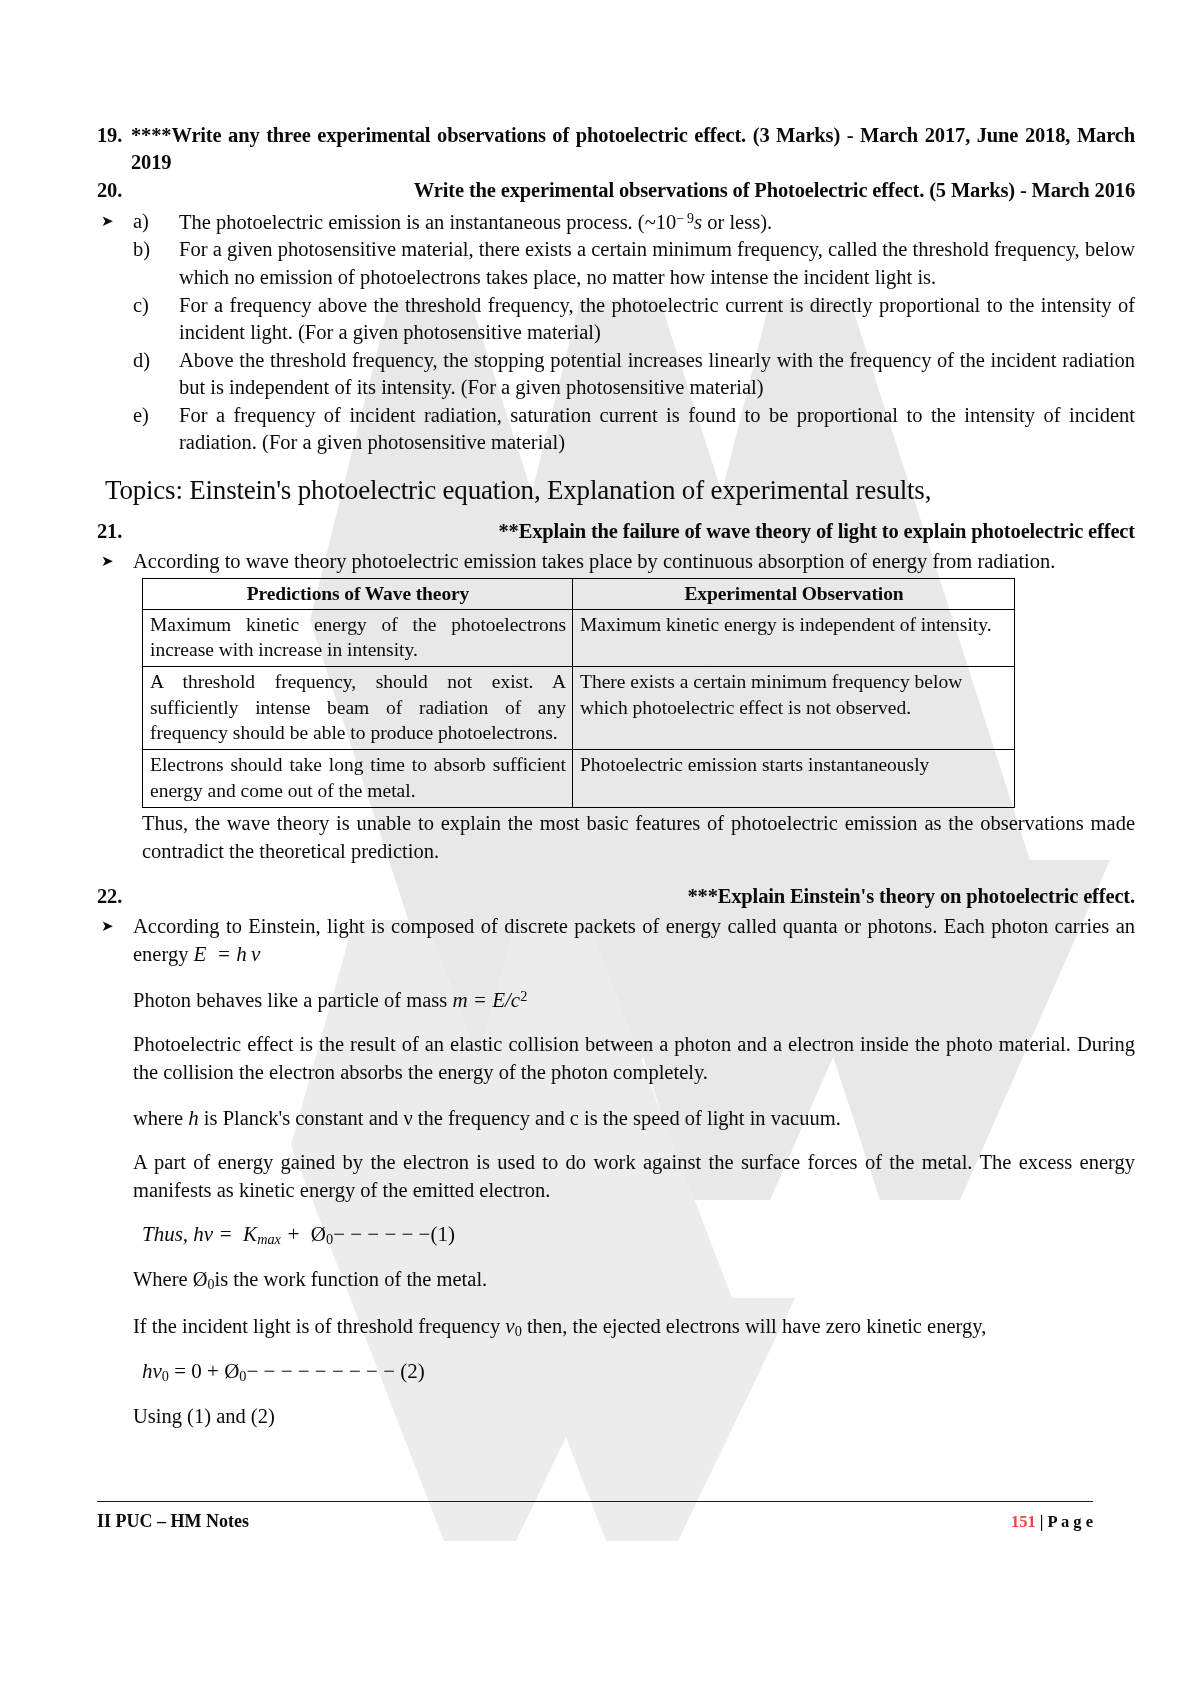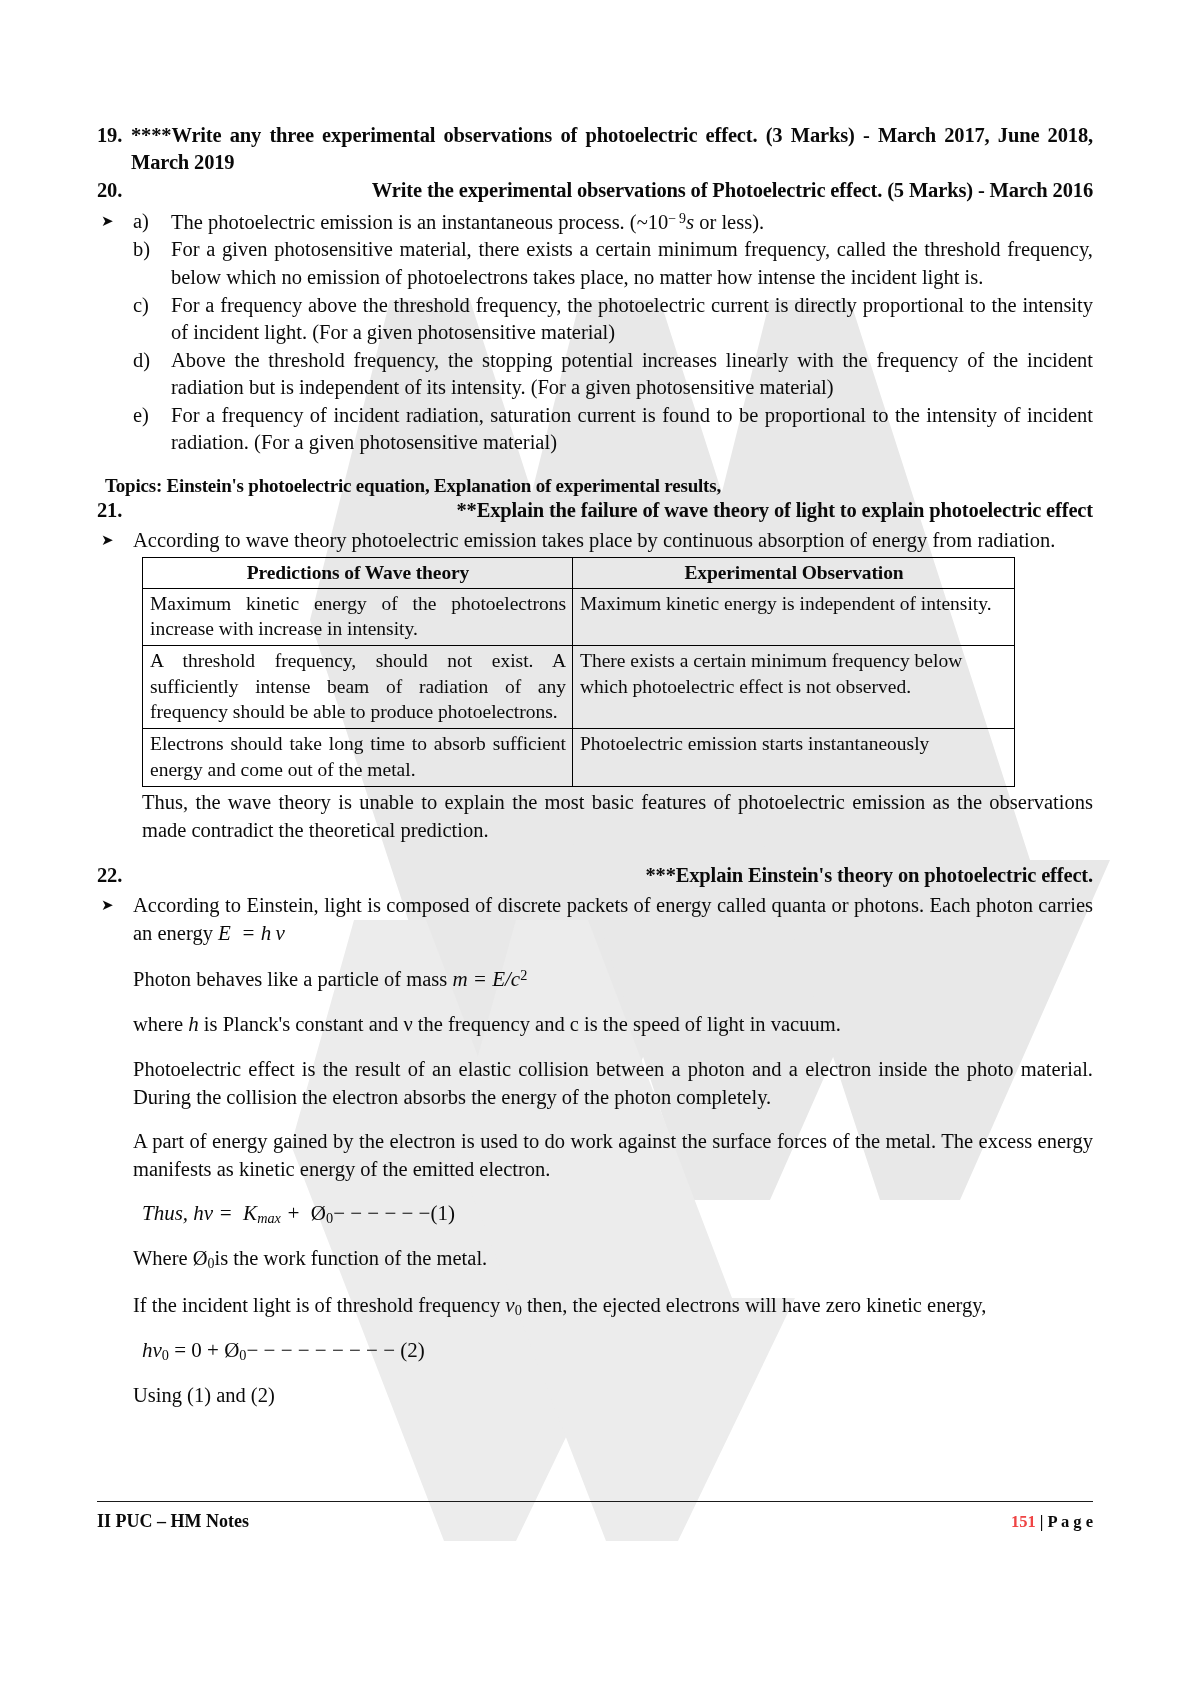--- a/index.html
+++ b/index.html
@@ -23,21 +23,21 @@
     overflow: hidden;
     pointer-events: none;
     z-index: 0;
   }
   #watermark svg { position: absolute; top: 0; left: 0; }
 
   
   #page {
     position: relative;
     z-index: 2;
-    padding: 122px 97px 0 97px;
+    padding: 122px 55px 0 97px;
     box-sizing: border-box;
     height: 1214px;
   }
 
   
   .q {
     display: flex;
     align-items: flex-start;
     font-weight: bold;
     font-size: 20.5px;
@@ -76,27 +76,28 @@
     box-sizing: border-box;
   }
   .listrow .lbl {
     width: 38px;
     flex: 0 0 38px;
   }
   .listrow .body {
     flex: 1 1 auto;
     text-align: justify;
     text-justify: inter-word;
+    margin-left: 8px;
   }
 
   .topics {
-    font-weight: bold;
-    font-size: 19px;
+    font-weight: normal;
+    font-size: 27px;
     font-stretch: condensed;
-    margin: 18px 0 0 8px;
+    margin: 18px 0 12px 8px;
     letter-spacing: -0.2px;
   }
 
   .para {
     display: flex;
     align-items: flex-start;
     font-size: 20.5px;
     line-height: 1.345;
   }
   .para .bullet {
@@ -293,25 +294,25 @@
 
   <div class="para">
     <span class="bullet">➤</span>
     <span class="body"><span>According to Einstein, light is composed of discrete packets of energy called quanta or photons. Each photon carries an energy </span><span class="math">E &nbsp;= h <span style="font-style:italic;">v</span></span></span>
   </div>
 
   <div class="plain gap">
     <span>Photon behaves like a particle of mass </span><span class="math">m = E/c<sup style="font-style:normal;">2</sup></span>
   </div>
 
+  <div class="plain gap">Photoelectric effect is the result of an elastic collision between a photon and a electron inside the photo material. During the collision the electron absorbs the energy of the photon completely.</div>
+
   <div class="plain gap">
     <span>where </span><span class="math">h</span><span> is Planck's constant and ν the frequency and c is the speed of light in vacuum.</span>
   </div>
-
-  <div class="plain gap">Photoelectric effect is the result of an elastic collision between a photon and a electron inside the photo material. During the collision the electron absorbs the energy of the photon completely.</div>
 
   <div class="plain gap">A part of energy gained by the electron is used to do work against the surface forces of the metal. The excess energy manifests as kinetic energy of the emitted electron.</div>
 
   <div class="mathline gap">
     <span>Thus,</span>
     <span>hv =</span>
     &nbsp;<span><span>K</span><sub>max</sub></span>
     <span>+</span>
     <span style="font-style:normal;">&nbsp;<span>Ø</span><sub style="font-style:normal;">0</sub></span><span style="font-style:normal;">− − − − − −</span><span style="font-style:normal;">(1)</span>
   </div>

